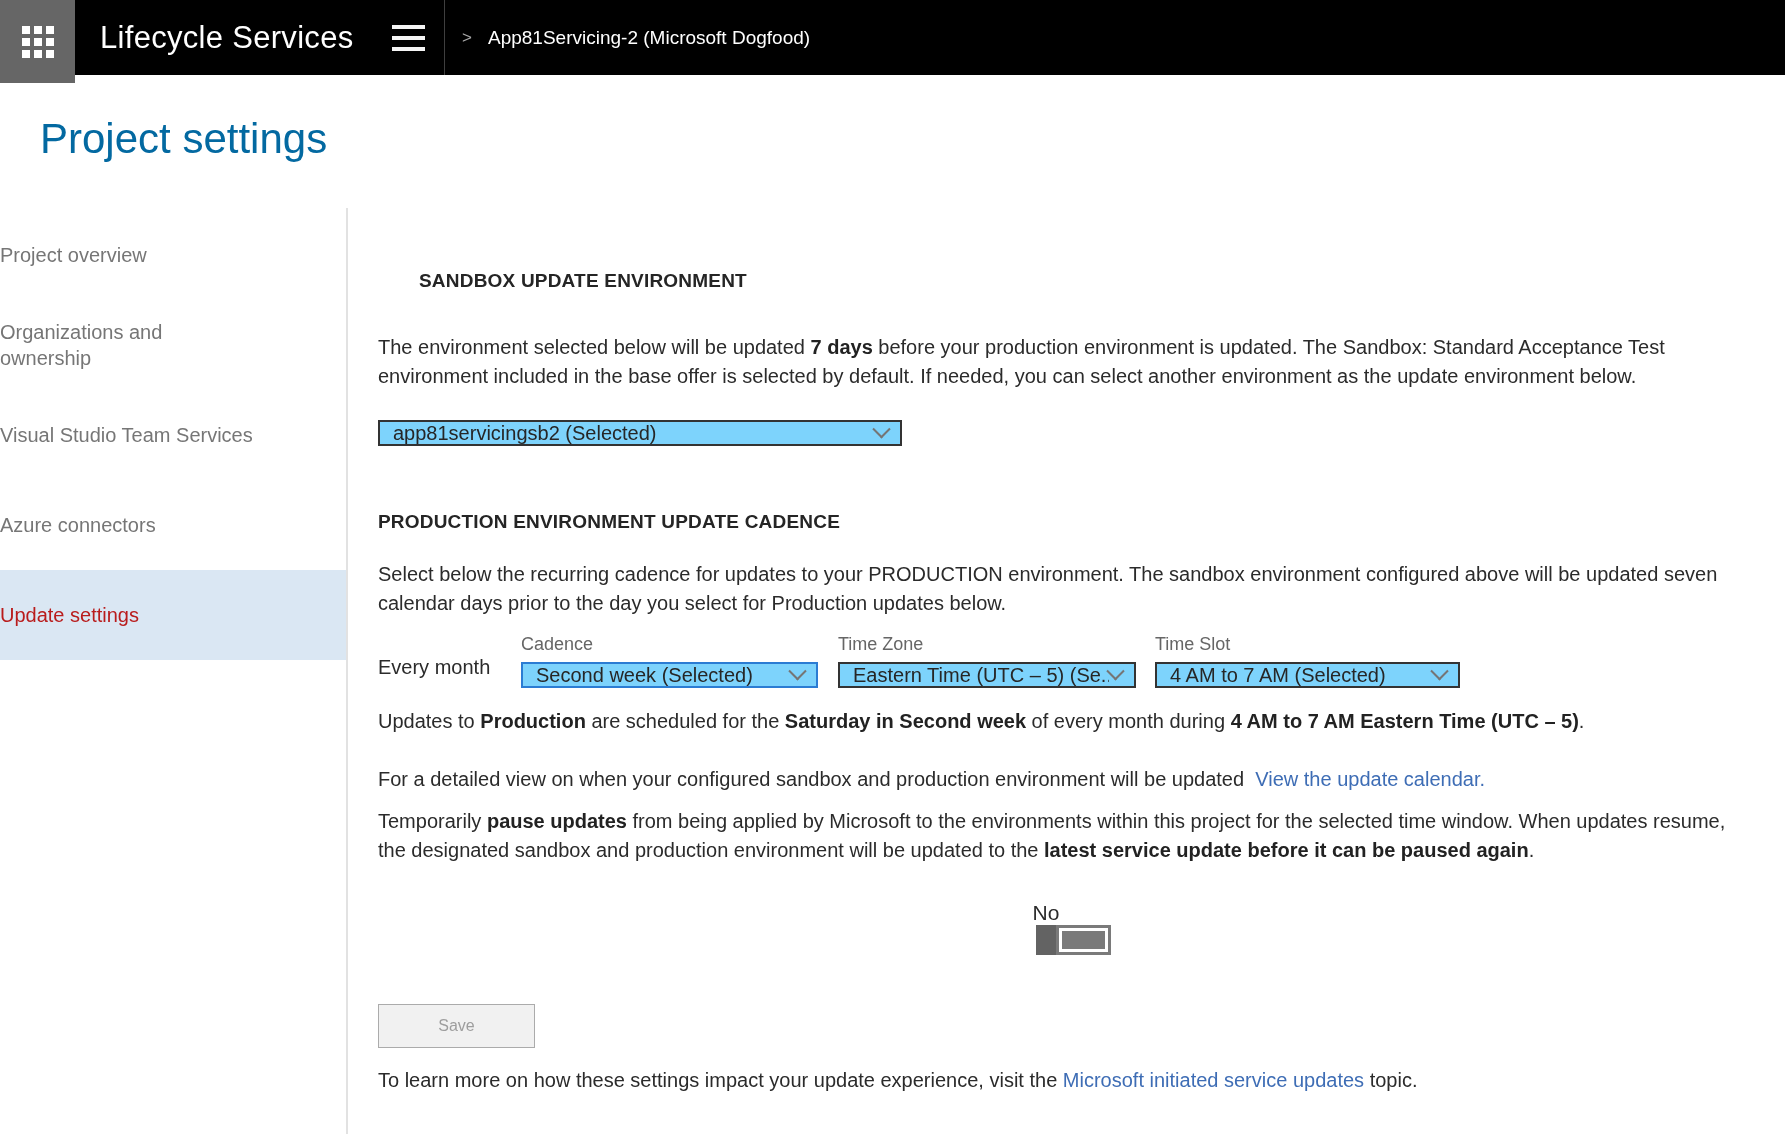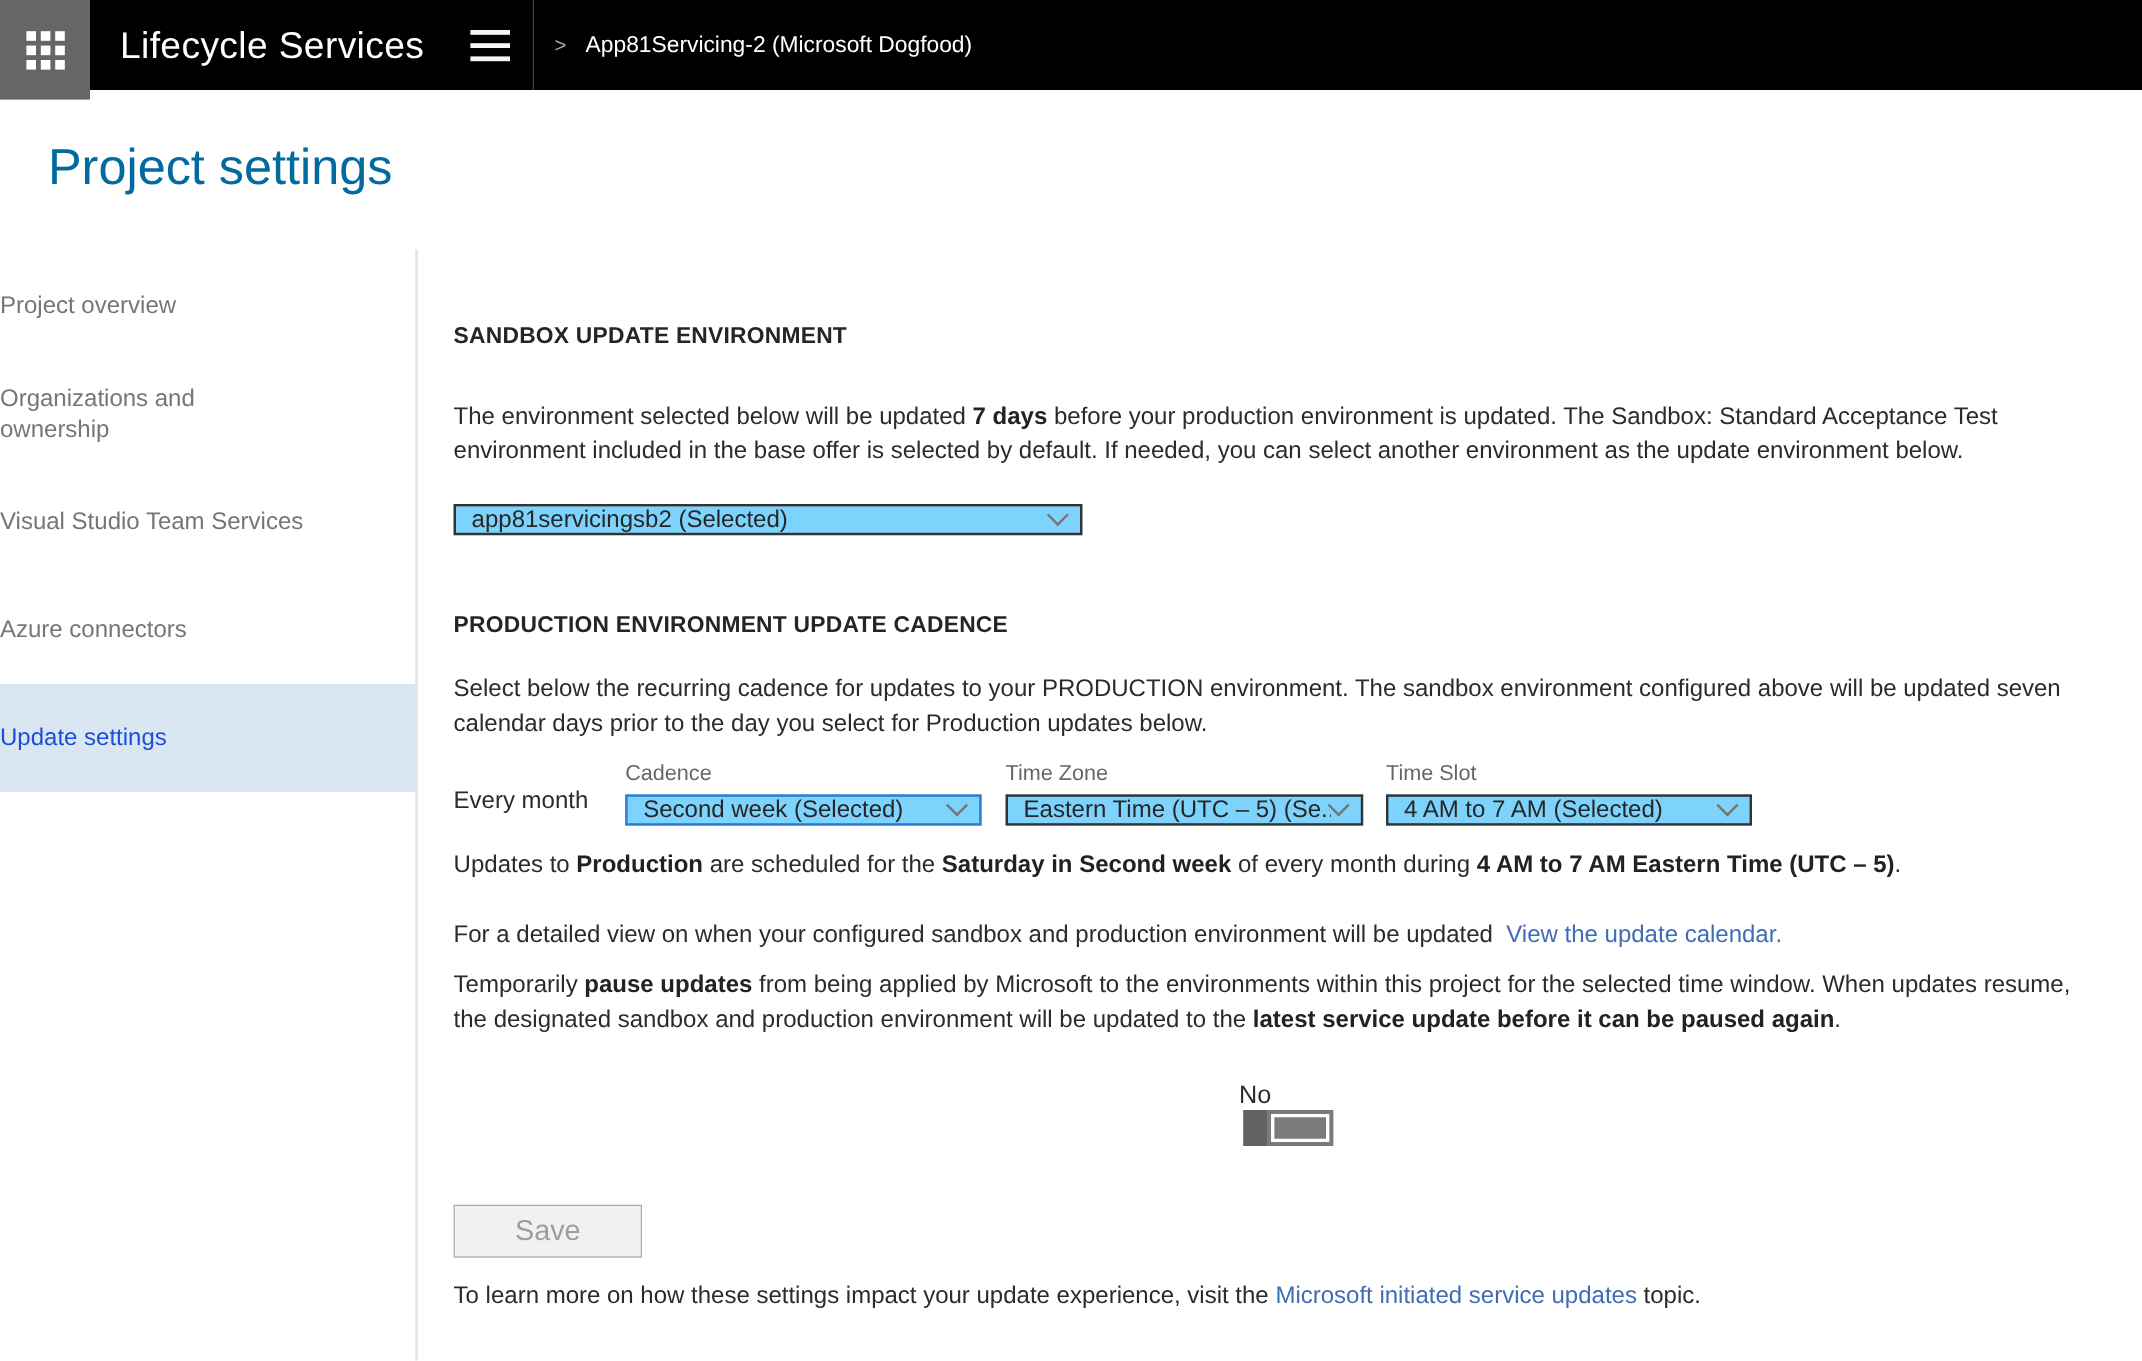--- a/index.html
+++ b/index.html
@@ -20,26 +20,26 @@
 
   
   .page-title{position:absolute;left:40px;top:116px;margin:0;font-size:42px;font-weight:300;color:#0369a1;line-height:1.1;}
 
   
   .vdivider{position:absolute;left:346px;top:208px;width:2px;height:926px;background:#e2e2e2;}
   .sidenav{position:absolute;left:0;top:210px;width:346px;}
   .nav-item{height:90px;display:flex;align-items:center;box-sizing:border-box;font-size:20px;line-height:26px;color:#767676;cursor:pointer;white-space:nowrap;}
   .nav-item.wrap{white-space:normal;}
   .nav-item.wrap span{display:block;max-width:210px;}
-  .nav-item.selected{background:#dae7f3;color:#1d4ed8;}
+  .nav-item.selected{background:#dae7f3;color:#b91c1c;}
 
   
   .main{position:absolute;left:378px;top:0;width:1390px;}
   .sect-h{margin:0;font-size:19px;line-height:19px;font-weight:700;color:#252525;letter-spacing:.2px;}
-  .mt271{margin-top:271px;} .mt66{margin-top:66px;}
+  .mt271{margin-top:271px;margin-left:41px;} .mt66{margin-top:66px;}
   p{margin:0;}
   .body{font-size:20px;line-height:29px;color:#2b2b2b;width:1362px;}
   .mt43{margin-top:43px;} .mt29{margin-top:29px;} .mt16{margin-top:16px;}
   .mt23{margin-top:23px;} .mt37{margin-top:37px;} .mt17{margin-top:17px;}
   .mt36{margin-top:36px;} .mt49{margin-top:49px;} .mt22{margin-top:22px;}
   b{font-weight:700;color:#222;}
 
   .select{height:26px;box-sizing:border-box;border:2px solid #333;background:#7dd3fc;display:flex;align-items:center;padding:0 12px 0 13px;font-size:20px;color:#262626;cursor:pointer;}
   .select .val{overflow:hidden;white-space:nowrap;}
   .select .chev{margin-left:auto;flex-shrink:0;width:11px;height:11px;border-right:2px solid #757575;border-bottom:2px solid #757575;transform:rotate(45deg) translate(-3px,-3px);}
@@ -58,21 +58,21 @@
 
   .inline-line{font-size:20px;line-height:21px;}
   a.link{color:#3e6db5;text-decoration:none;cursor:pointer;}
 
   .toggle-row{display:flex;align-items:center;flex-direction:column;}
   .toggle-row .no{font-size:21px;color:#2b2b2b;width:81px;}
   .toggle{width:75px;height:30px;display:flex;cursor:pointer;}
   .toggle .knob{width:20px;height:30px;background:#636363;}
   .toggle .track{flex:1;box-sizing:border-box;background:#7a7a7a;border:3px solid #7a7a7a;box-shadow:inset 0 0 0 3px #fff;}
 
-  .save-btn{display:block;width:157px;height:44px;background:#f1f1f1;border:1px solid #ababab;color:#9e9e9e;font-size:24px;font-family:"Liberation Sans",sans-serif;cursor:default;}
+  .save-btn{display:block;width:157px;height:44px;background:#f1f1f1;border:1px solid #ababab;color:#9e9e9e;font-size:16px;font-family:"Liberation Sans",sans-serif;cursor:default;}
 </style>
 </head>
 <body>
 
 <div id="page">
 
   <div class="topbar">
     <div class="waffle-btn">
       <div class="waffle">
         <i></i>

